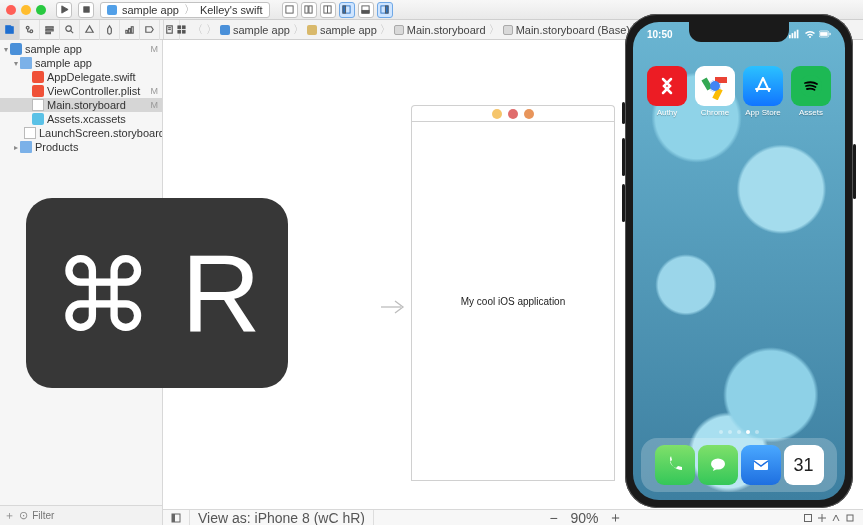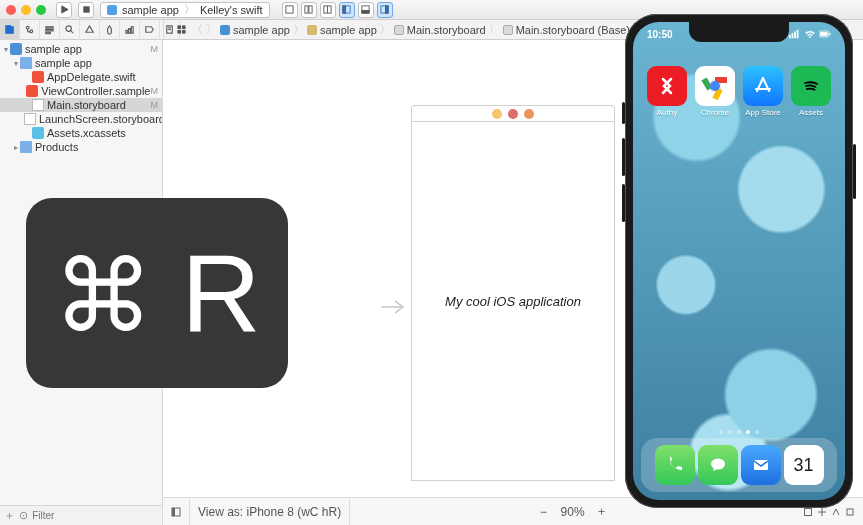--- a/index.html
+++ b/index.html
@@ -89,21 +89,21 @@
   }
   .scene-header{
     width:204px;height:16px;border:1px solid #d0d0d0;border-bottom:none;
     border-radius:4px 4px 0 0;display:flex;align-items:center;justify-content:center;gap:6px;
     background:#fff;
   }
   .scene-header span{width:10px;height:10px;border-radius:50%;}
   .dot-y{background:#f5c56b;} .dot-r{background:#e06c6c;} .dot-o{background:#e8955b;}
   .scene-body{
     width:204px;height:360px;border:1px solid #d0d0d0;background:#fff;
-    display:flex;align-items:center;justify-content:center;font-size:13px;color:#222;font-style:italic;
+    display:flex;align-items:center;justify-content:center;font-size:10px;color:#222;
   }
   .arrow-entry{
     position:absolute; top:257px; left:calc(50% - 102px - 30px); width:26px;height:20px;
   }
   .arrow-entry svg{width:100%;height:100%;stroke:#bdbdbd;fill:none;stroke-width:1.3;}
   .cursor{position:absolute;left:549px;top:167px;font-size:11px;color:#000;}
   
   .kbd-overlay{
     position:absolute; left:26px; top:198px; width:262px; height:190px;
     background:#373737; border-radius:26px; display:flex;
@@ -115,23 +115,23 @@
   .kbd-overlay .rkey{font-size:110px;line-height:1;font-weight:300;}
   
   .bottombar{
     position:absolute;bottom:0;left:0;width:163px;height:20px;
     background:#f2f2f2;border-top:1px solid #d8d8d8;border-right:1px solid #d8d8d8;
     display:flex;align-items:center;padding:0 4px;gap:4px;
   }
   .bottombar input{flex:1;border:none;background:transparent;font-size:10px;outline:none;}
   .bottombar .bb-btn{width:14px;height:14px;display:flex;align-items:center;justify-content:center;color:#888;}
   .editor-bottom{
-    position:absolute;bottom:0;left:163px;right:0;height:28px;
+    position:absolute;bottom:0;left:163px;right:0;height:16px;
     background:#f7f7f7;border-top:1px solid #d8d8d8;
-    display:flex;align-items:center;font-size:12px;color:#555;
+    display:flex;align-items:center;font-size:14px;color:#555;
   }
   .editor-bottom .seg{padding:0 8px;border-right:1px solid #ddd;height:100%;display:flex;align-items:center;gap:4px;}
   .editor-bottom .spacer{flex:1;}
   .zoom{display:flex;align-items:center;gap:10px;padding:0 10px;}
   .zoom .zbtn{width:14px;height:14px;display:flex;align-items:center;justify-content:center;}
   
   .iphone{
     position:absolute; right:10px; top:14px; width:228px; height:494px;
     background:#1a1a1a; border-radius:32px; padding:8px; z-index:6;
     box-shadow:0 0 0 1px #555 inset;
@@ -362,38 +362,38 @@
           <span>sample app</span>
         </div>
         <div class="row ind2">
           <span class="disclosure"></span>
           <span class="ficon ic-swift"></span>
           <span>AppDelegate.swift</span>
         </div>
         <div class="row ind2">
           <span class="disclosure"></span>
           <span class="ficon ic-swift"></span>
-          <span>ViewController.sample</span>
+          <span>ViewController.plist</span>
           <span class="status">M</span>
         </div>
         <div class="row ind2 selected">
           <span class="disclosure"></span>
           <span class="ficon ic-sb"></span>
           <span>Main.storyboard</span>
           <span class="status">M</span>
         </div>
         <div class="row ind2">
           <span class="disclosure"></span>
+          <span class="ficon ic-xc"></span>
+          <span>Assets.xcassets</span>
+        </div>
+        <div class="row ind2">
+          <span class="disclosure"></span>
           <span class="ficon ic-sb"></span>
           <span>LaunchScreen.storyboard</span>
-        </div>
-        <div class="row ind2">
-          <span class="disclosure"></span>
-          <span class="ficon ic-xc"></span>
-          <span>Assets.xcassets</span>
         </div>
         <div class="row ind1">
           <span class="disclosure">▸</span>
           <span class="ficon ic-folder"></span>
           <span>Products</span>
         </div>
       </div>
   </div>
   <div class="editor">
     <div class="ib-scene">

